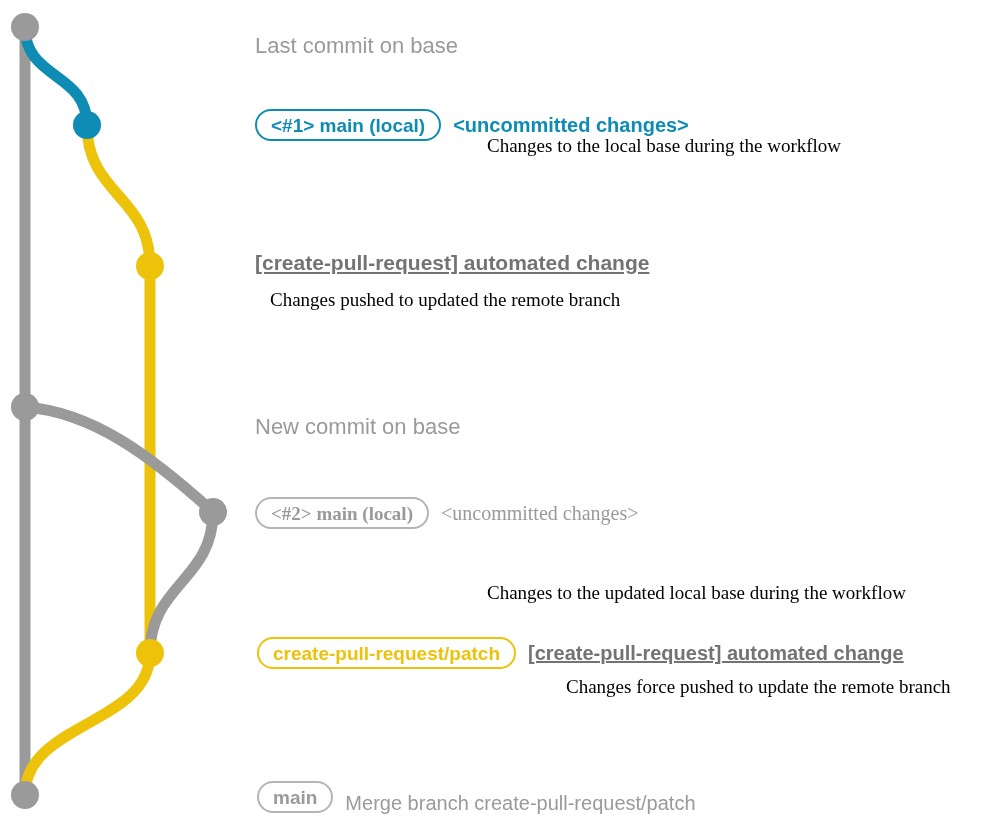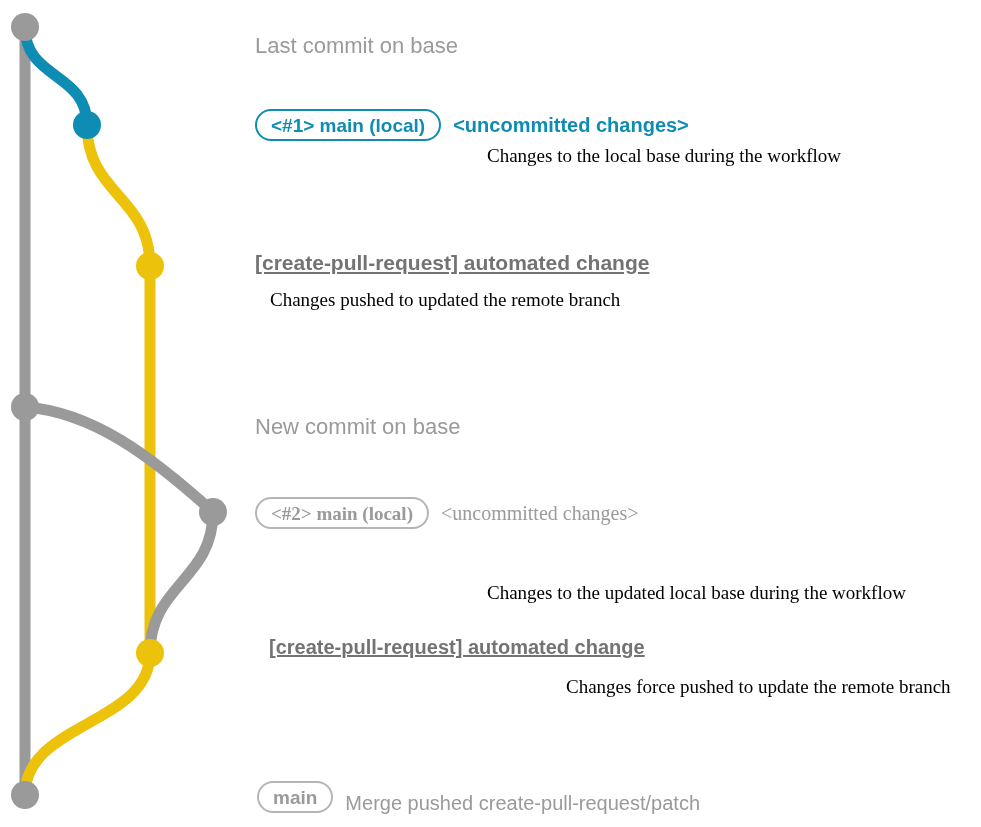--- a/index.html
+++ b/index.html
@@ -108,38 +108,39 @@
     <circle cx="150" cy="653" r="14" fill="#edc20a"></circle>
     <circle cx="25" cy="795" r="14" fill="#9a9a9a"></circle>
   </svg>
 
   <div class="standalone-label" style="left:255px; top:15px;">Last commit on base</div>
 
   <div class="row" style="left:255px; top:109px;">
     <span class="chip teal">&lt;#1&gt; main (local)</span>
     <span class="subject teal">&lt;uncommitted changes&gt;</span>
   </div>
-  <div class="note" style="left:487px; top:146px;">Changes to the local base during the workflow</div>
+  <div class="note" style="left:487px; top:136px;">Changes to the local base during the workflow</div>
 
   <div class="row" style="left:255px; top:252px;">
     <span class="subject yellow" style="margin-left:0; font-size:21px;">[create-pull-request] automated change</span>
   </div>
   <div class="note" style="left:270px; top:290px;">Changes pushed to updated the remote branch</div>
 
   <div class="standalone-label" style="left:255px; top:396px;">New commit on base</div>
 
   <div class="row" style="left:255px; top:497px;font-family:Liberation Serif, serif;">
     <span class="chip gray">&lt;#2&gt; main (local)</span>
     <span class="subject gray">&lt;uncommitted changes&gt;</span>
   </div>
   <div class="note" style="left:487px; top:535px;margin-top:48px;">Changes to the updated local base during the workflow</div>
 
   <div class="row" style="left:257px; top:637px;">
+    <span class="chip yellow">create-pull-request/patch</span>
     <span class="subject yellow">[create-pull-request] automated change</span>
   </div>
   <div class="note" style="left:566px; top:677px;">Changes force pushed to update the remote branch</div>
 
   <div class="row" style="left:257px; top:781px;align-items:flex-end;">
     <span class="chip gray">main</span>
-    <span class="subject gray">Merge pushed create-pull-request/patch</span>
+    <span class="subject gray">Merge branch create-pull-request/patch</span>
   </div>
 
 </div>
 
 </body></html>

